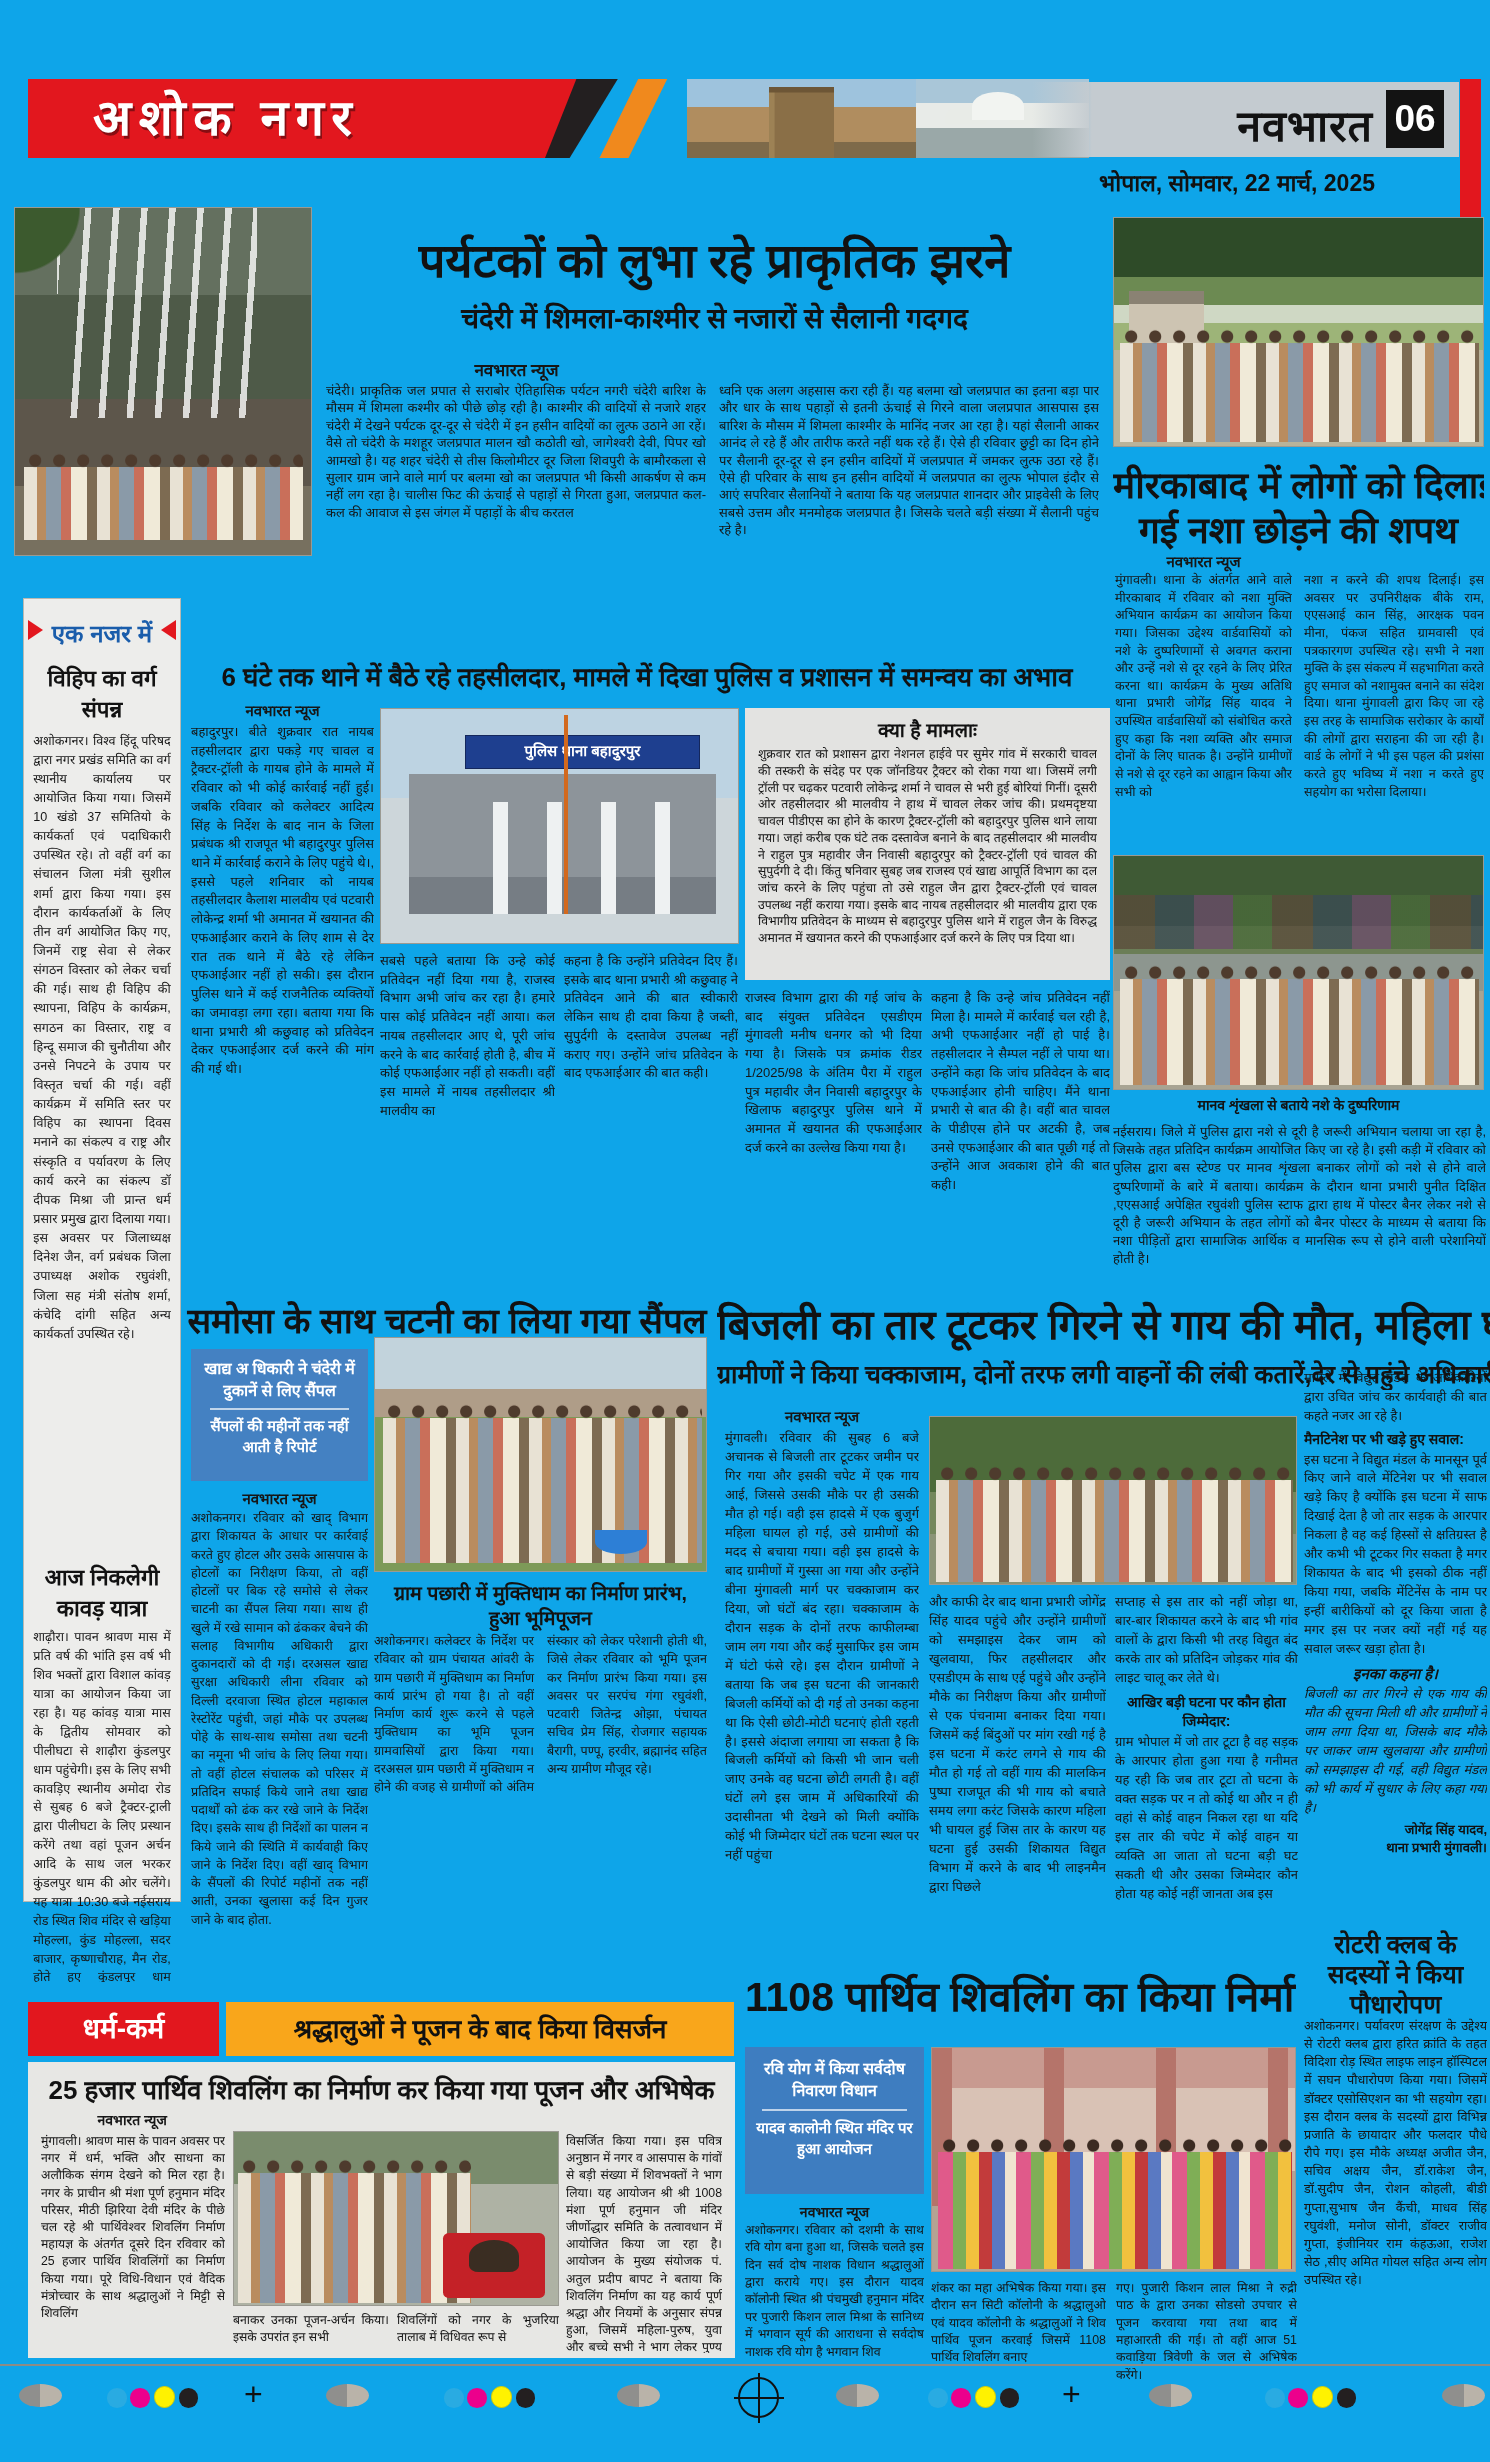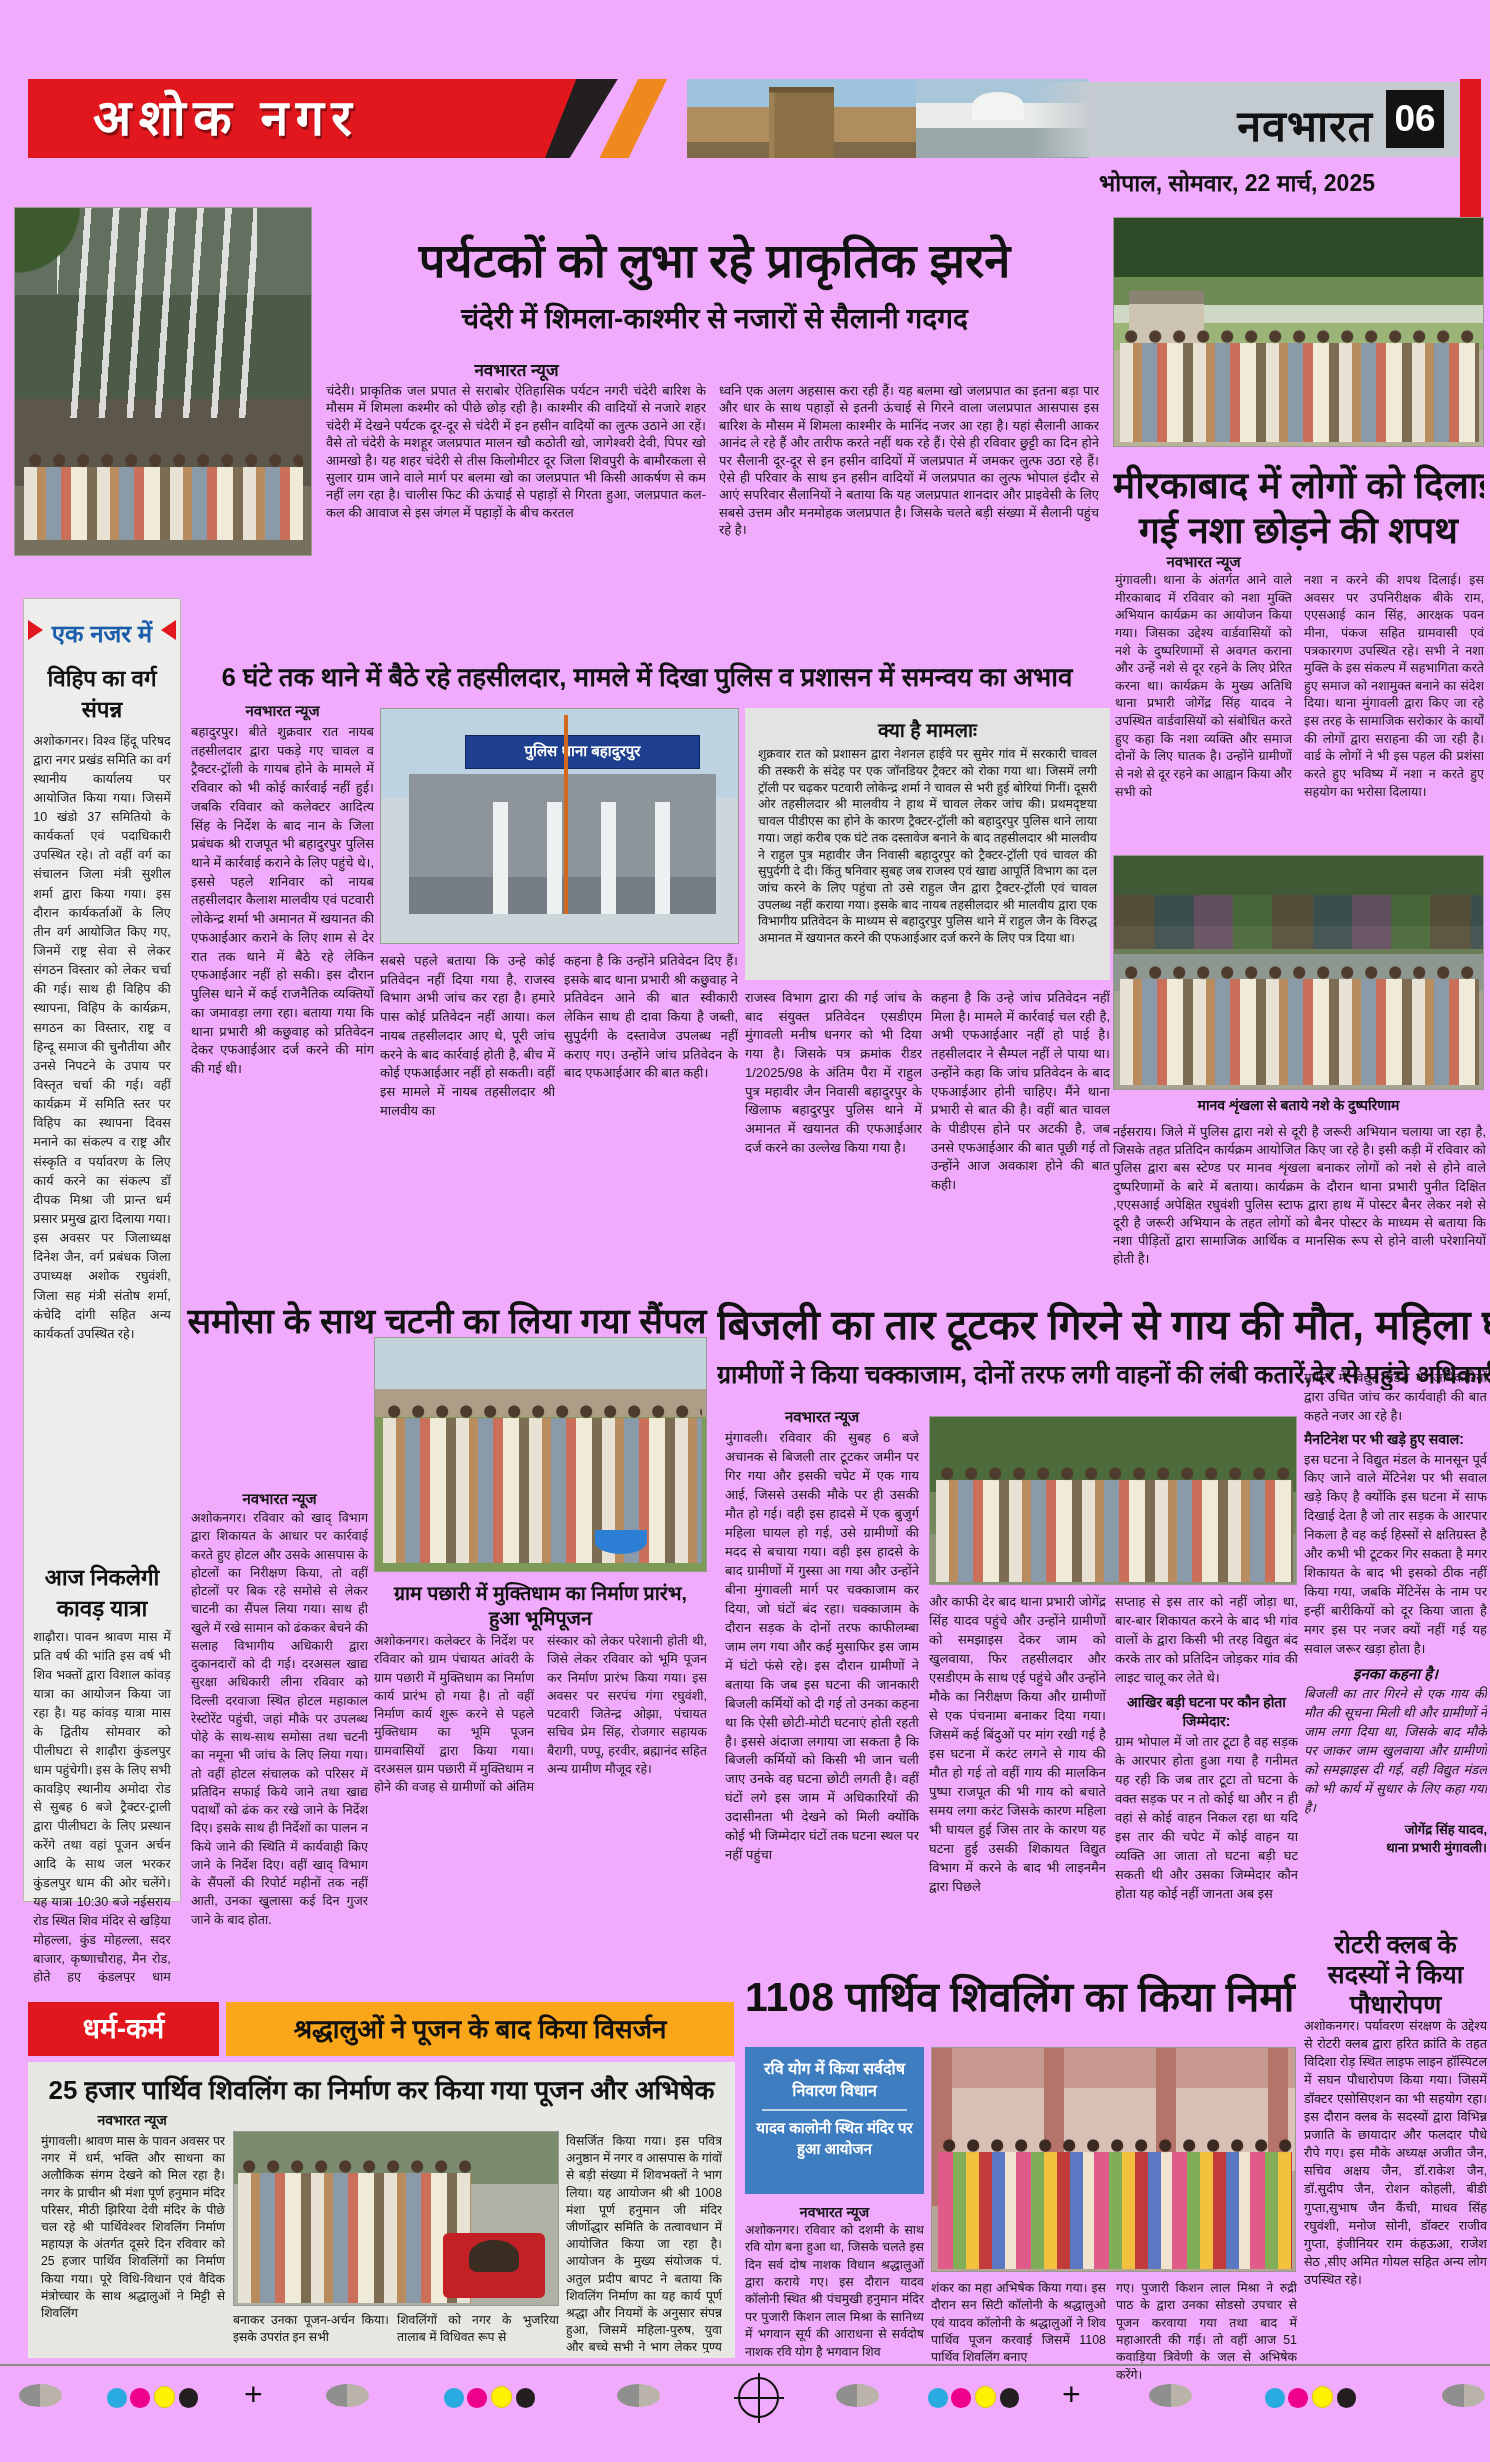--- a/index.html
+++ b/index.html
@@ -1,16 +1,16 @@
 <!DOCTYPE html>
 <html style="font-size:15px"><head>
 <meta charset="utf-8">
 <style>
   html,body{margin:0;padding:0;background:#ffffff;}
-  #page{position:relative;width:1490px;height:2462px;background:#f0abfc;overflow:hidden;
+  #page{position:relative;width:1490px;height:2462px;background:#0ea5e9;overflow:hidden;
         font-family:"Liberation Sans","DejaVu Sans",sans-serif;color:#111;}
   .abs{position:absolute;}
   .jtext{text-align:justify;overflow:hidden;color:#151515;}
   .headline{font-weight:bold;color:#121212;text-align:center;white-space:nowrap;overflow:hidden;}
   .byline{font-weight:bold;text-align:center;color:#161616;}
   .photo{border:0.9px solid #9a9a92;box-sizing:border-box;overflow:hidden;}
   .crowd{position:absolute;border-radius:9.3px 9.3px 0 0;
     background-image:
       radial-gradient(circle at 11.2px 8.4px, #4e3b2d 5.6px, rgba(0,0,0,0) 6.5px),
       repeating-linear-gradient(90deg,#e8e2d4 0 13px,#b98c5f 13px 22.4px,#8a9aa8 22.4px 37px,#c96f5a 37px 47px,#f0ead8 47px 63px,#7d6b52 63px 73px);
@@ -125,20 +125,25 @@
 
   <div class="abs photo" style="left:1113px;top:855px;width:371px;height:235px;
        background:linear-gradient(180deg,#3f5a35 0 30%,#6b7e57 30% 42%,#8d968f 42% 58%,#a8a493 58% 100%);">
     <div class="abs" style="left:0;top:39px;width:371px;height:54px;background:repeating-linear-gradient(90deg,#5a4a3a 0 41px,#3a4a55 41px 80px,#6b4a6b 80px 119px,#4a6b3a 119px 158px);opacity:.75;"></div>
     <div class="crowd" style="left:5.6px;top:108px;width:359px;height:121px;"></div>
   </div>
   <div class="abs headline" style="left:1113px;top:1095px;width:371px;font-size:14px;">मानव शृंखला से बताये नशे के दुष्परिणाम</div>
   <div class="abs jtext" style="left:1113px;top:1123px;width:373px;height:166px;font-size:13px;line-height:1.4;">नईसराय। जिले में पुलिस द्वारा नशे से दूरी है जरूरी अभियान चलाया जा रहा है, जिसके तहत प्रतिदिन कार्यक्रम आयोजित किए जा रहे है। इसी कड़ी में रविवार को पुलिस द्वारा बस स्टेण्ड पर मानव शृंखला बनाकर लोगों को नशे से होने वाले दुष्परिणामों के बारे में बताया। कार्यक्रम के दौरान थाना प्रभारी पुनीत दिक्षित ,एएसआई अपेक्षित रघुवंशी पुलिस स्टाफ द्वारा हाथ में पोस्टर बैनर लेकर नशे से दूरी है जरूरी अभियान के तहत लोगों को बैनर पोस्टर के माध्यम से बताया कि नशा पीड़ितों द्वारा सामाजिक आर्थिक व मानसिक रूप से होने वाली परेशानियों होती है।</div>
 
   <div class="abs headline" style="left:186px;top:1296px;width:522px;font-size:35px;">समोसा के साथ चटनी का लिया गया सैंपल</div>
+  <div class="abs" style="left:191px;top:1349px;width:177px;height:132px;background:#4481c2;padding:9.3px 11.2px;box-sizing:border-box;text-align:center;">
+    <div style="color:#fff;font-weight:bold;font-size:16px;line-height:1.35;">खाद्य अ धिकारी ने चंदेरी में दुकानें से लिए सैंपल</div>
+    <div style="height:1.9px;background:#ffffffaa;margin:6.5px 7.5px;"></div>
+    <div style="color:#fff;font-weight:bold;font-size:15px;line-height:1.35;">सैंपलों की महीनों तक नहीं आती है रिपोर्ट</div>
+  </div>
   <div class="abs byline" style="left:191px;top:1488px;width:177px;font-size:15px;">नवभारत न्यूज</div>
   <div class="abs jtext" style="left:191px;top:1509px;width:177px;height:475px;font-size:12.6px;line-height:1.45;">अशोकनगर। रविवार को खाद् विभाग द्वारा शिकायत के आधार पर कार्रवाई करते हुए होटल और उसके आसपास के होटलों का निरीक्षण किया, तो वहीं होटलों पर बिक रहे समोसे से लेकर चाटनी का सैंपल लिया गया। साथ ही खुले में रखे सामान को ढंककर बेचने की सलाह विभागीय अधिकारी द्वारा दुकानदारों को दी गई। दरअसल खाद्य सुरक्षा अधिकारी लीना रविवार को दिल्ली दरवाजा स्थित होटल महाकाल रेस्टोरेंट पहुंची, जहां मौके पर उपलब्ध पोहे के साथ-साथ समोसा तथा चटनी का नमूना भी जांच के लिए लिया गया। तो वहीं होटल संचालक को परिसर में प्रतिदिन सफाई किये जाने तथा खाद्य पदार्थों को ढंक कर रखे जाने के निर्देश दिए। इसके साथ ही निर्देशों का पालन न किये जाने की स्थिति में कार्यवाही किए जाने के निर्देश दिए। वहीं खाद् विभाग के सैंपलों की रिपोर्ट महीनों तक नहीं आती, उनका खुलासा कई दिन गुजर जाने के बाद होता.</div>
 
   <div class="abs photo" style="left:374px;top:1337px;width:333px;height:235px;
        background:linear-gradient(180deg,#c2d3dc 0 22%,#af9d88 22% 34%,#7d9a58 34% 100%);">
     <div class="crowd" style="left:7.5px;top:65px;width:319px;height:160px;"></div>
     <div class="abs" style="left:220px;top:192px;width:52px;height:24px;background:#2d7fd6;border-radius:0 0 50% 50%;"></div>
   </div>
   <div class="abs headline" style="left:374px;top:1579px;width:333px;font-size:19.6px;">ग्राम पछारी में मुक्तिधाम का निर्माण प्रारंभ,</div>
   <div class="abs headline" style="left:374px;top:1604px;width:333px;font-size:19.6px;">हुआ भूमिपूजन</div>

